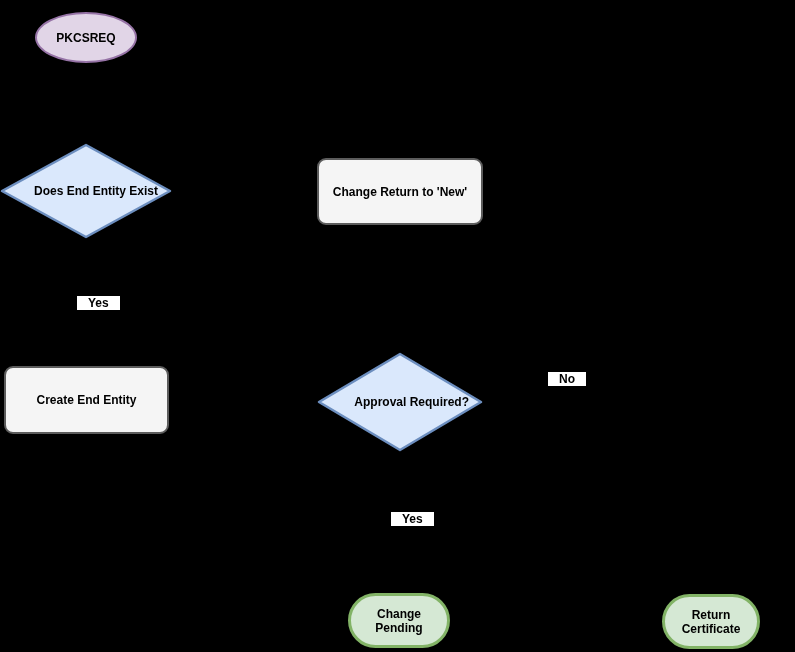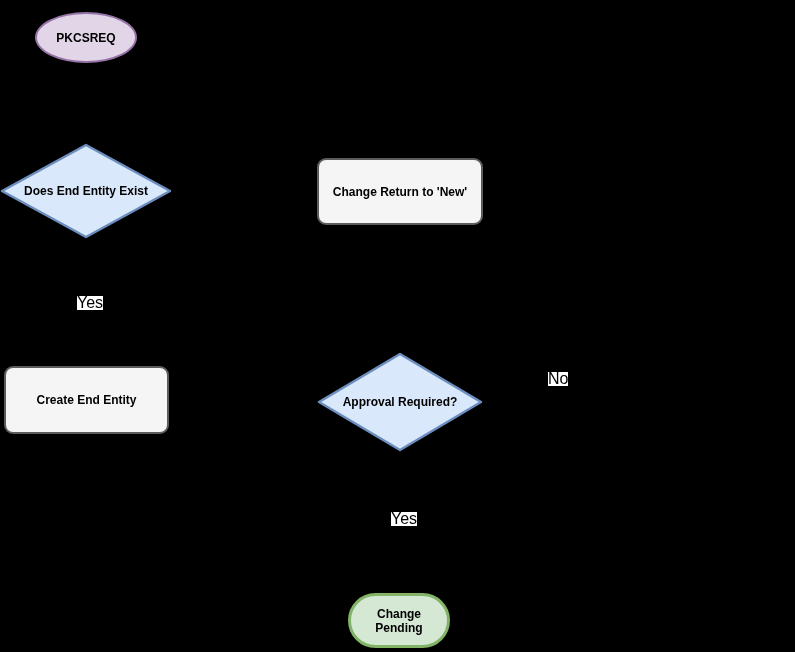--- a/index.html
+++ b/index.html
@@ -32,41 +32,41 @@
     background: var(--gray-fill, #f5f5f5);
     border: 2px solid var(--gray-border, #666666);
     border-radius: 9px;
   }
   .terminator {
     background: var(--green-fill, #d5e8d4);
     border: 3px solid var(--green-border, #82b366);
     border-radius: 28px;
     padding: 0 6px;
   }
-  .diamond { background: transparent; border: none; }
+  .diamond { background: transparent; border: none; justify-content: flex-end; }
   .diamond .diamond-shape {
     position: absolute;
     left: 0; top: 0;
     width: 100%; height: 100%;
   }
   .diamond .diamond-shape polygon {
     fill: var(--blue-fill, #dae8fc);
     stroke: var(--blue-border, #6c8ebf);
     stroke-width: 2.5;
     stroke-linejoin: round;
   }
   .diamond .node-label { position: relative; z-index: 1; padding: 0 14px; }
   .edge-label {
     position: absolute;
     background: var(--label-bg, #ffffff);
     color: var(--text, #000000);
-    font-size: 16px;
-    font-weight: normal;
+    font-size: 12px;
+    font-weight: bold;
     line-height: 14px;
-    padding: 0 0;
+    padding: 0 11px;
     white-space: nowrap;
   }
 </style>
 </head>
 <body>
 
 <div class="canvas">
 
   <div class="node ellipse" style="left:35px; top:12px; width:102px; height:51px;">
     <span class="node-label">PKCSREQ</span>
@@ -98,14 +98,17 @@
 
   <div class="edge-label" style="left:548px; top:372px;">No</div>
 
 
   <div class="edge-label" style="left:391px; top:512px;">Yes</div>
 
   <div class="node terminator" style="left:348px; top:593px; width:102px; height:55px;">
     <span class="node-label">Change Pending</span>
   </div>
 
+  <div class="node terminator" style="left:662px; top:594px; width:98px; height:55px;">
+    <span class="node-label">Return Certificate</span>
+  </div>
 
 </div>
 
 </body></html>

